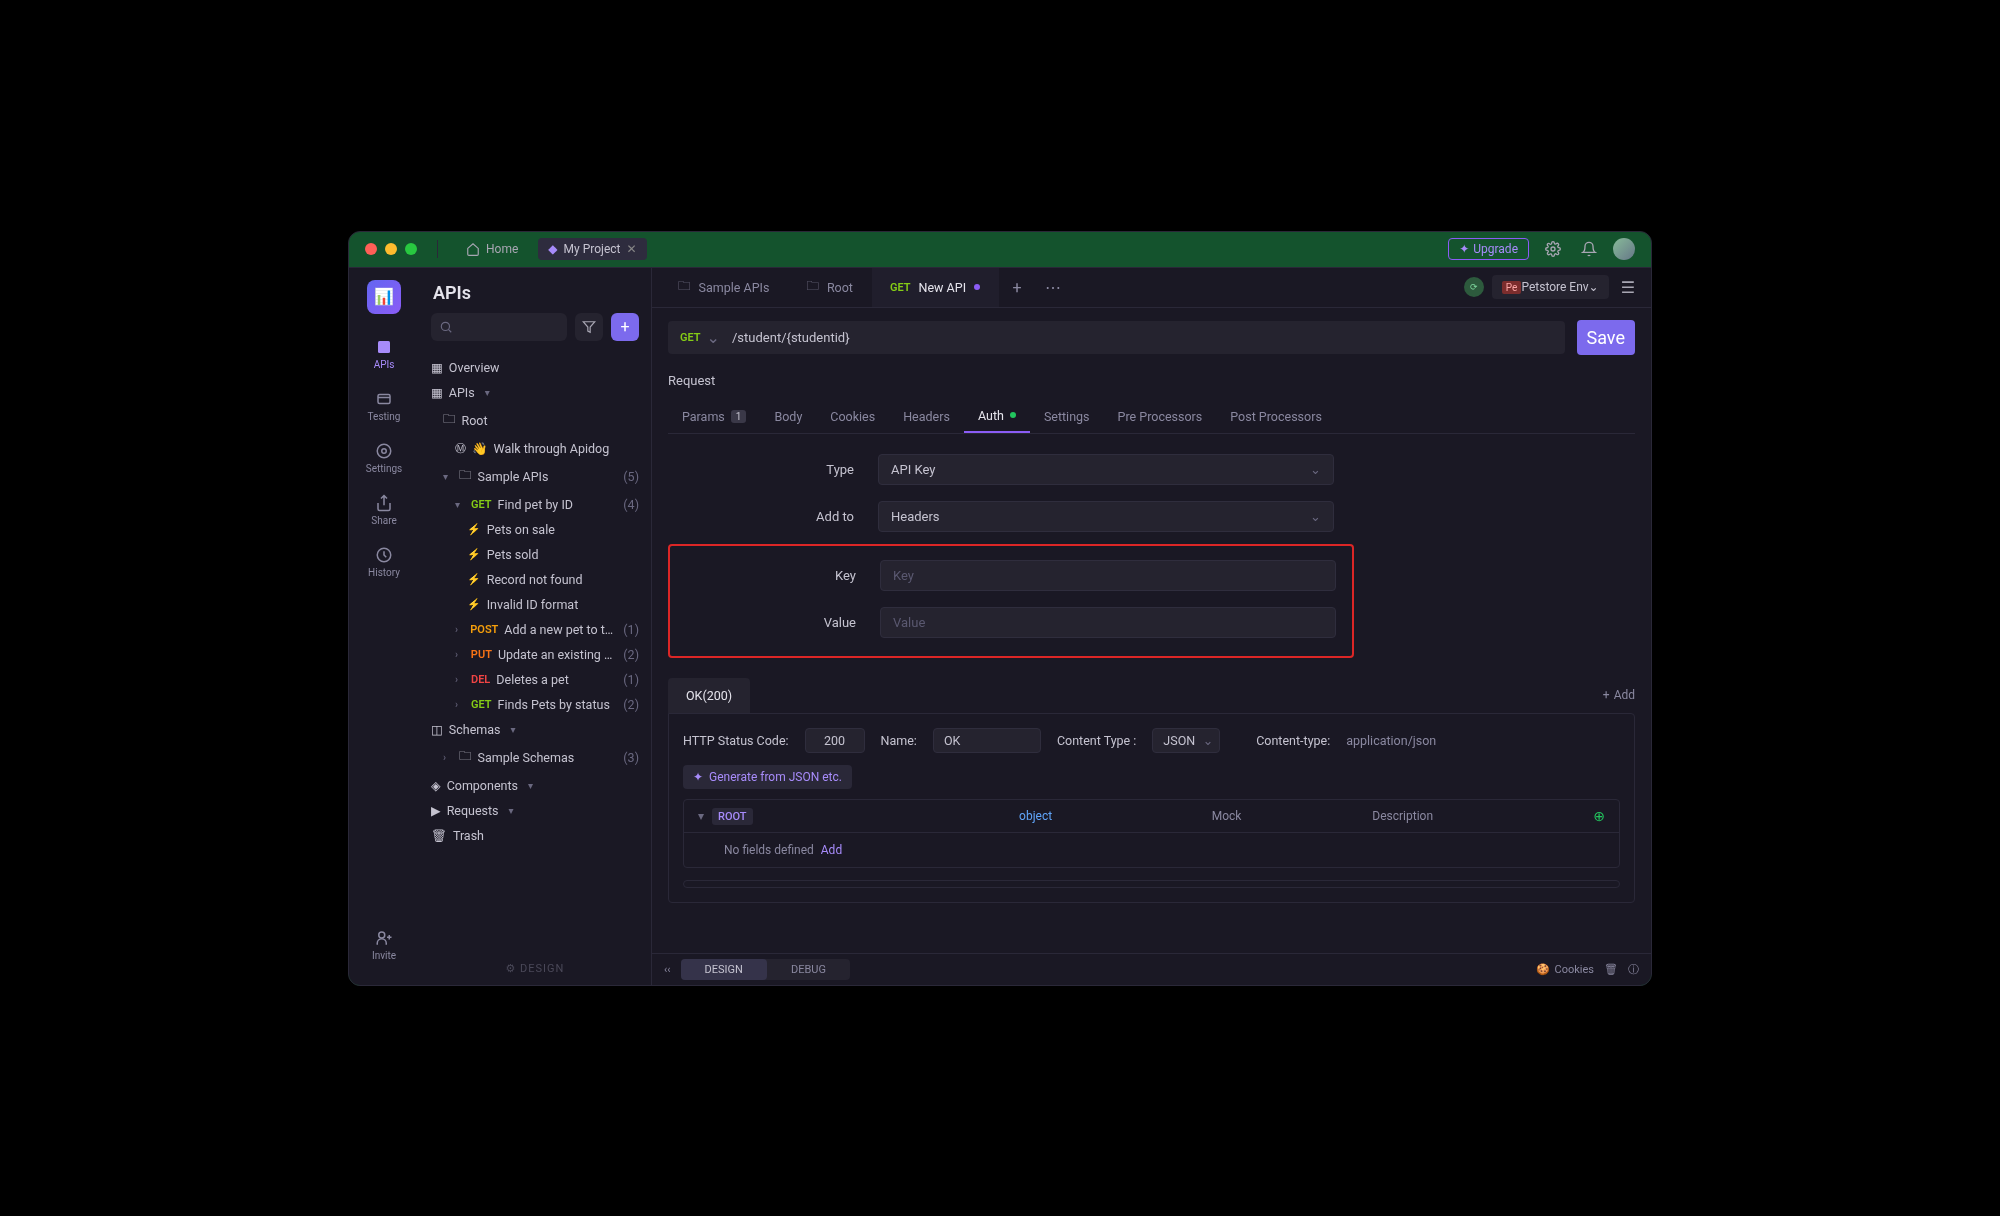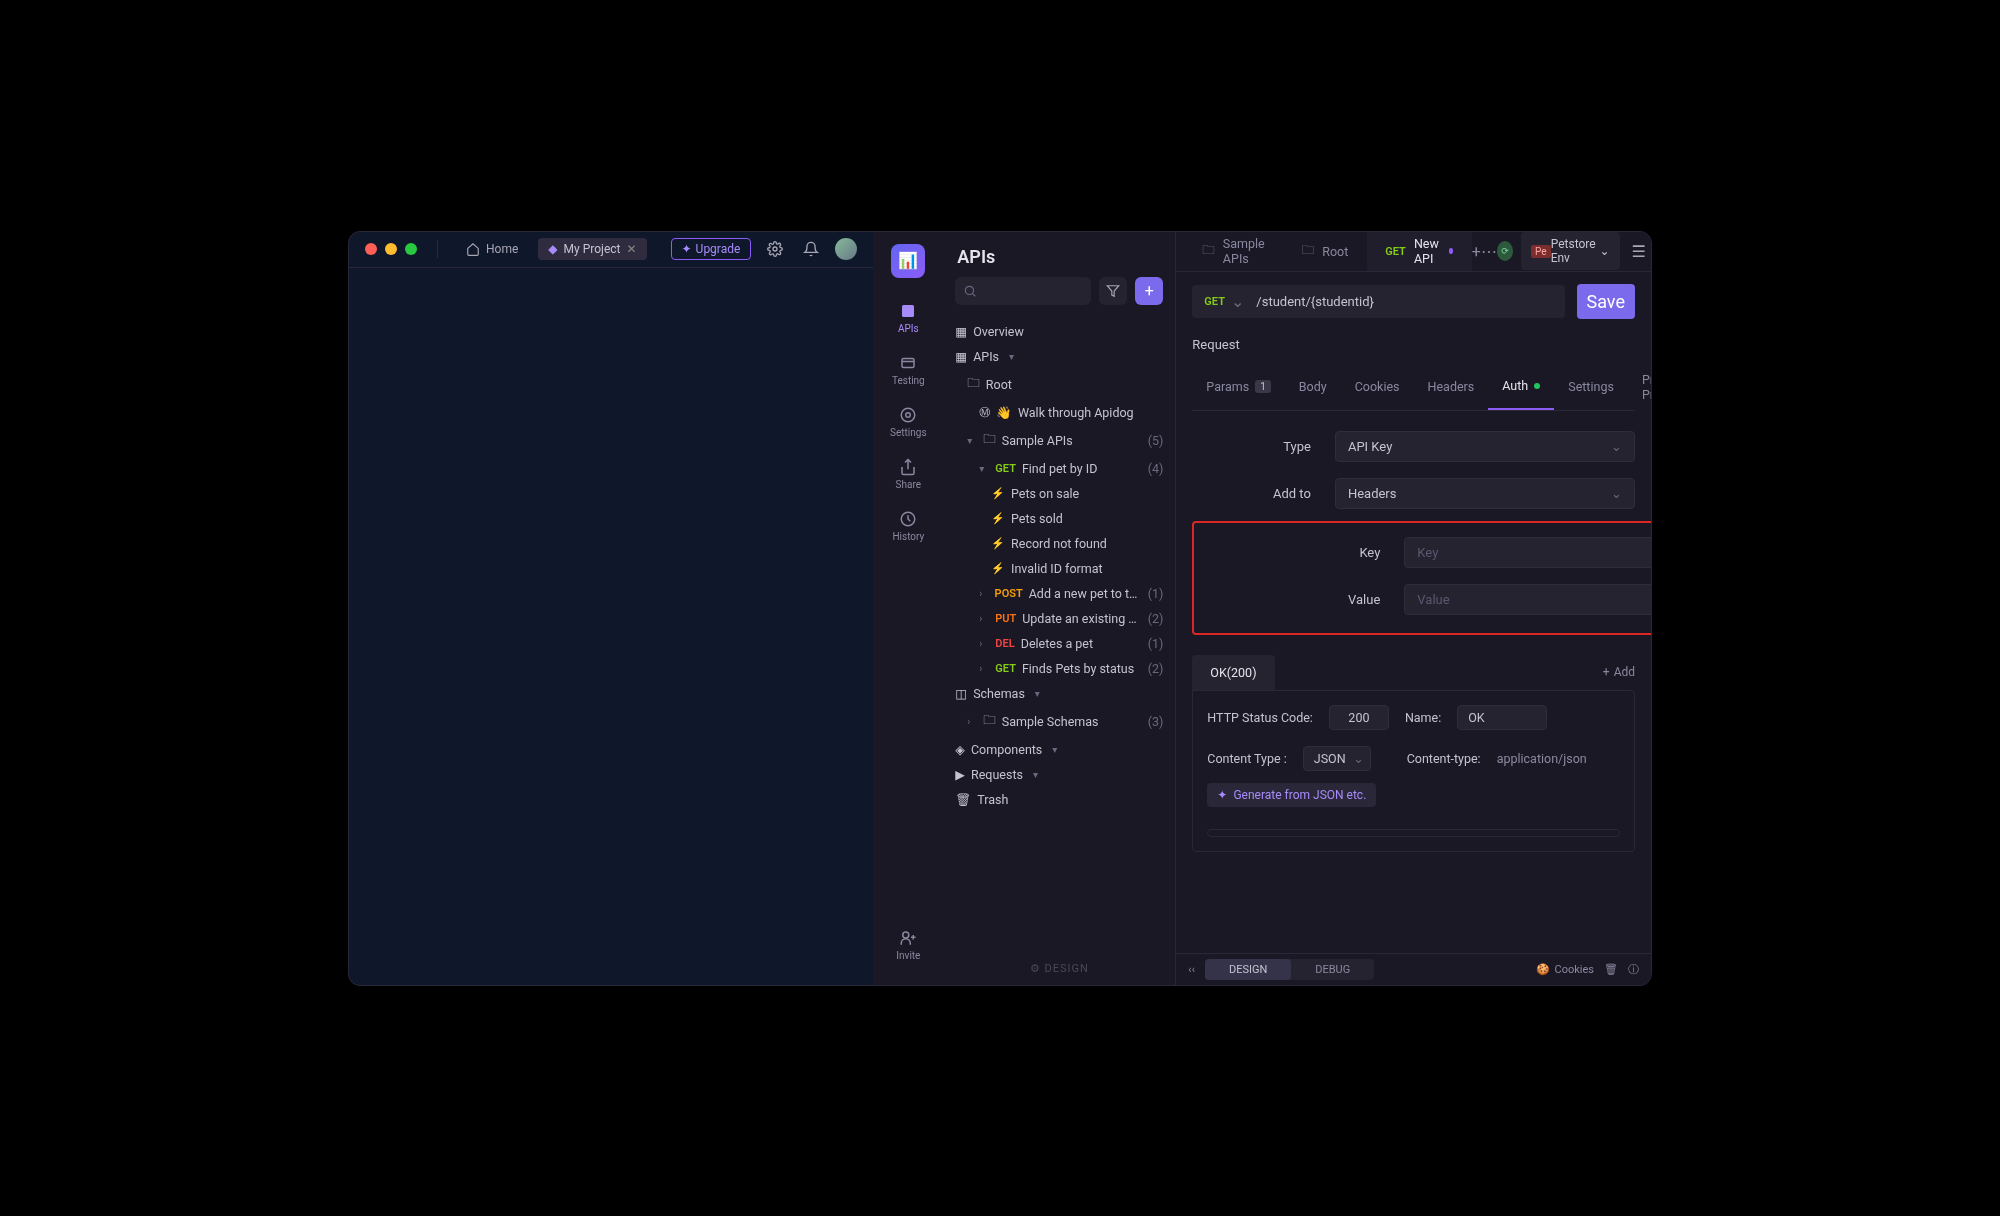--- a/index.html
+++ b/index.html
@@ -1,17 +1,17 @@
 <!DOCTYPE html>
 <html><head>
 <meta charset="utf-8">
 <style>
 * { box-sizing: border-box; margin: 0; padding: 0; font-family: -apple-system, BlinkMacSystemFont, "Segoe UI", Roboto, sans-serif; }
 body { background: #000; display: flex; align-items: center; justify-content: center; min-height: 100vh; padding: 20px; }
-.window { width: 1304px; height: 755px; background: #0f172a; border-radius: 12px; display: flex; flex-direction: row; overflow: hidden; border: 1px solid #2a2838; }
+.window { width: 1304px; height: 755px; background: #14532d; border-radius: 12px; display: flex; flex-direction: column; overflow: hidden; border: 1px solid #2a2838; }
 .titlebar { height: 36px; display: flex; align-items: center; padding: 0 16px; gap: 12px; border-bottom: 1px solid #2a2838; }
 .tlights { display: flex; gap: 8px; }
 .tlight { width: 12px; height: 12px; border-radius: 50%; }
 .tl-red { background: #ff5f57; } .tl-yellow { background: #febc2e; } .tl-green { background: #28c840; }
 .tb-sep { width: 1px; height: 18px; background: #2a2838; margin: 0 8px; }
 .tb-btn { display: flex; align-items: center; gap: 6px; color: #a8a6b3; font-size: 12px; cursor: pointer; padding: 4px 8px; }
 .tb-crumb { background: #2e2c3e; border-radius: 4px; padding: 4px 10px; display: flex; align-items: center; gap: 6px; color: #c5c3d0; font-size: 12px; }
 .tb-crumb .closex { color: #888; cursor: pointer; }
 .tb-spacer { flex: 1; }
 .upgrade-btn { border: 1px solid #8b5cf6; color: #a78bfa; padding: 3px 10px; border-radius: 4px; font-size: 12px; display: flex; gap: 4px; align-items: center; }
@@ -68,21 +68,21 @@
 .form-ctl input { background:transparent; border:none; outline:none; color:#c5c3d0; font-size:13px; width:100%; }
 .form-ctl input::placeholder { color:#5a5870; }
 .highlight-box { border:2px solid #dc2626; border-radius:4px; padding:14px 0 2px; margin-top:-4px; width:fit-content; }
 .responses-title { color:#c5c3d0; font-size:13px; margin:16px 0 10px; }
 .resp-tabs { display:flex; align-items:center; }
 .resp-tab { background:#25232f; padding:10px 18px; color:#e5e4ec; font-size:12.5px; border-radius:4px 4px 0 0; }
 .resp-add { margin-left:auto; color:#8a88a0; font-size:12px; cursor:pointer; display:flex; gap:4px; }
 .resp-body { border:1px solid #2a2838; border-radius:0 4px 4px 4px; padding:14px; }
 .resp-meta { display:flex; align-items:center; gap:16px; font-size:12.5px; color:#c5c3d0; margin-bottom:12px; flex-wrap:wrap; }
 .resp-meta .mini-input { background:#25232f; border:1px solid #2f2d3d; border-radius:4px; padding:4px 10px; color:#c5c3d0; font-size:12.5px; width:60px; text-align:center; }
-.resp-meta .mini-input.wide { width:90px; text-align:left; }
+.resp-meta .mini-input.wide { width:108px; text-align:left; }
 .resp-meta .sel { background:#25232f; border:1px solid #2f2d3d; border-radius:4px; padding:4px 24px 4px 10px; color:#c5c3d0; font-size:12.5px; position:relative; }
 .gen-btn { display:inline-flex; gap:6px; background:#2a2838; color:#a78bfa; font-size:12px; padding:5px 10px; border-radius:4px; margin-bottom:10px; }
 .schema-tbl { border:1px solid #2a2838; border-radius:4px; }
 .schema-hdr { display:grid; grid-template-columns: 2fr 1.2fr 1fr 1.2fr 40px; padding:8px 14px; font-size:12px; color:#8a88a0; border-bottom:1px solid #2a2838; align-items:center; }
 .root-chip { background:#2a2838; color:#a78bfa; padding:2px 6px; border-radius:3px; font-size:11px; font-weight:500; }
 .obj-link { color:#60a5fa; font-size:12px; }
 .add-circ { color:#22c55e; font-size:14px; text-align:right; }
 .schema-empty { padding:10px 14px 10px 40px; font-size:12px; color:#8a88a0; }
 .schema-empty .addlink { color:#a78bfa; cursor:pointer; margin-left:4px; }
 .bottom-bar { height:32px; border-top:1px solid #2a2838; display:flex; align-items:center; padding:0 12px; gap:10px; font-size:11px; color:#8a88a0; }
@@ -405,20 +405,33 @@
             <input class="mini-input wide" value="OK" style="">
             <span>Content Type :</span>
             <div class="sel"><span>JSON</span> <span style="color:#6a6880;position:absolute;right:6px">⌄</span></div>
             <span style="margin-left:20px">Content-type:</span>
             <span style="color:#8a88a0">application/json</span>
           </div>
           <div class="gen-btn">
               <span>✦</span>
               <span>Generate from JSON etc.</span>
             </div>
+          <div class="schema-tbl">
+            <div class="schema-hdr">
+              <div><span style="color:#6a6880;margin-right:8px">▾</span><span class="root-chip">ROOT</span></div>
+              <div class="obj-link">object</div>
+              <div>Mock</div>
+              <div>Description</div>
+              <div class="add-circ">⊕</div>
+            </div>
+            <div class="schema-empty">
+              <span>No fields defined</span>
+              <span class="addlink">Add</span>
+            </div>
+          </div>
           <div style="border:1px solid #2a2838; border-radius:4px; height:8px; margin-top:12px"></div>
         </div>
       </div>
 
       <div class="bottom-bar">
         <span style="cursor:pointer">‹‹</span>
         <div class="mode-chip">
           <span class="active">DESIGN</span>
           <span>DEBUG</span>
         </div>

